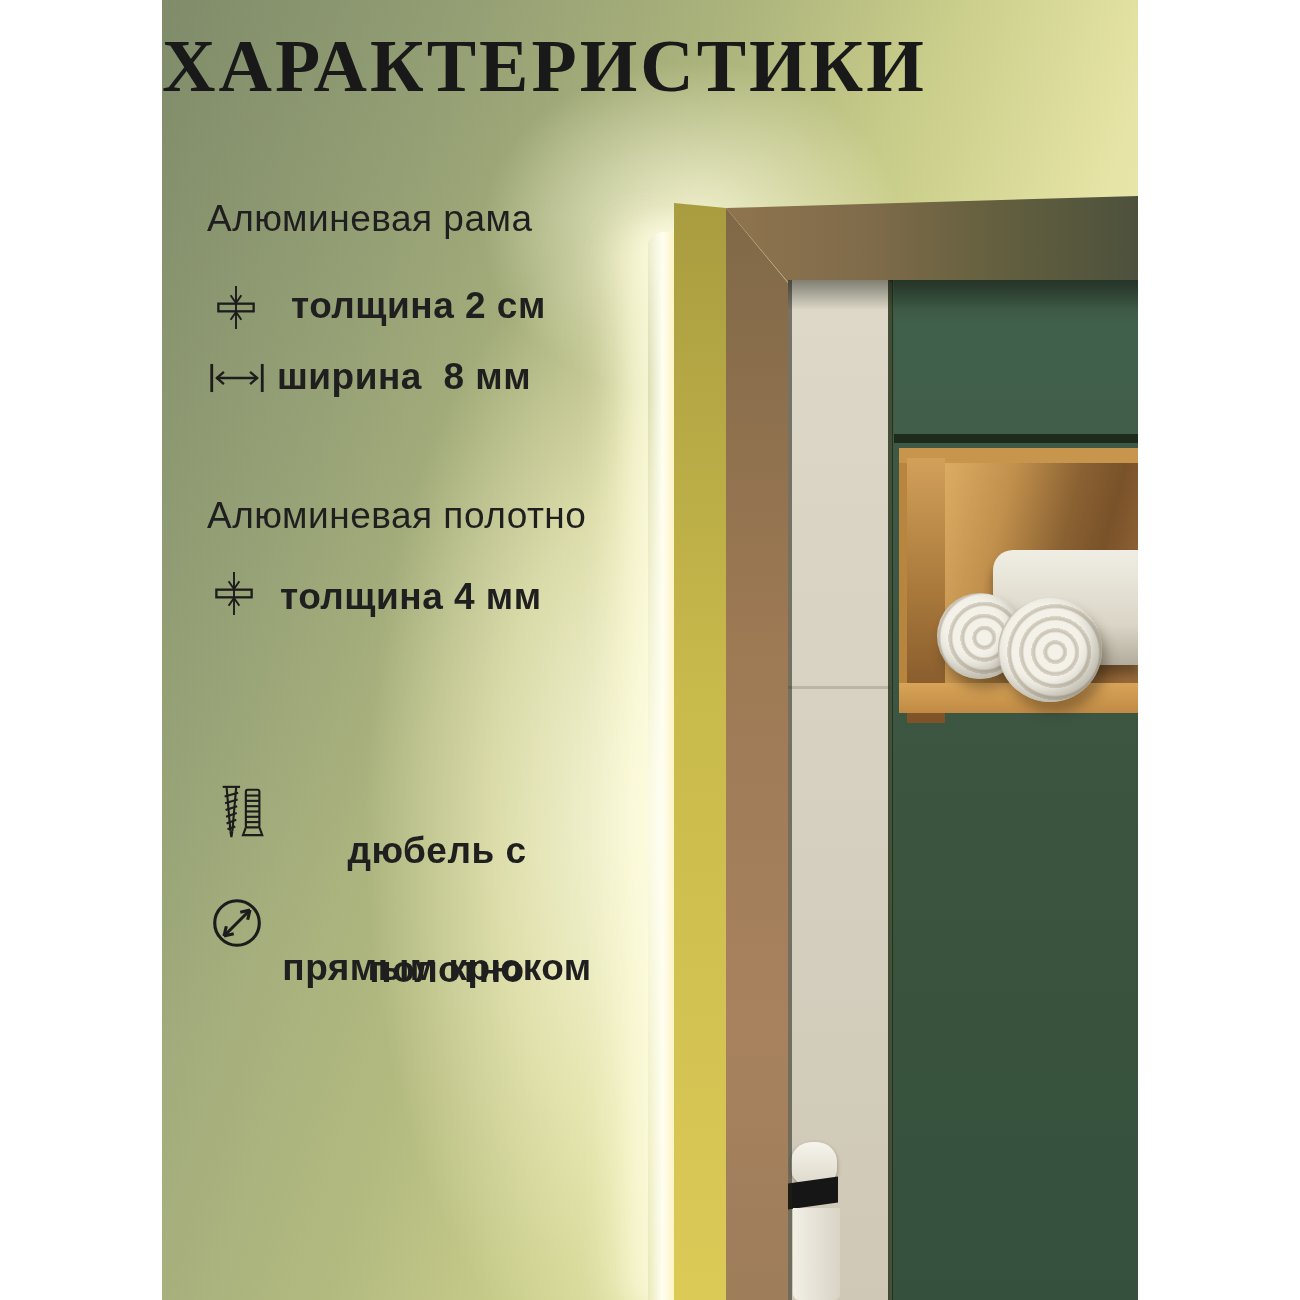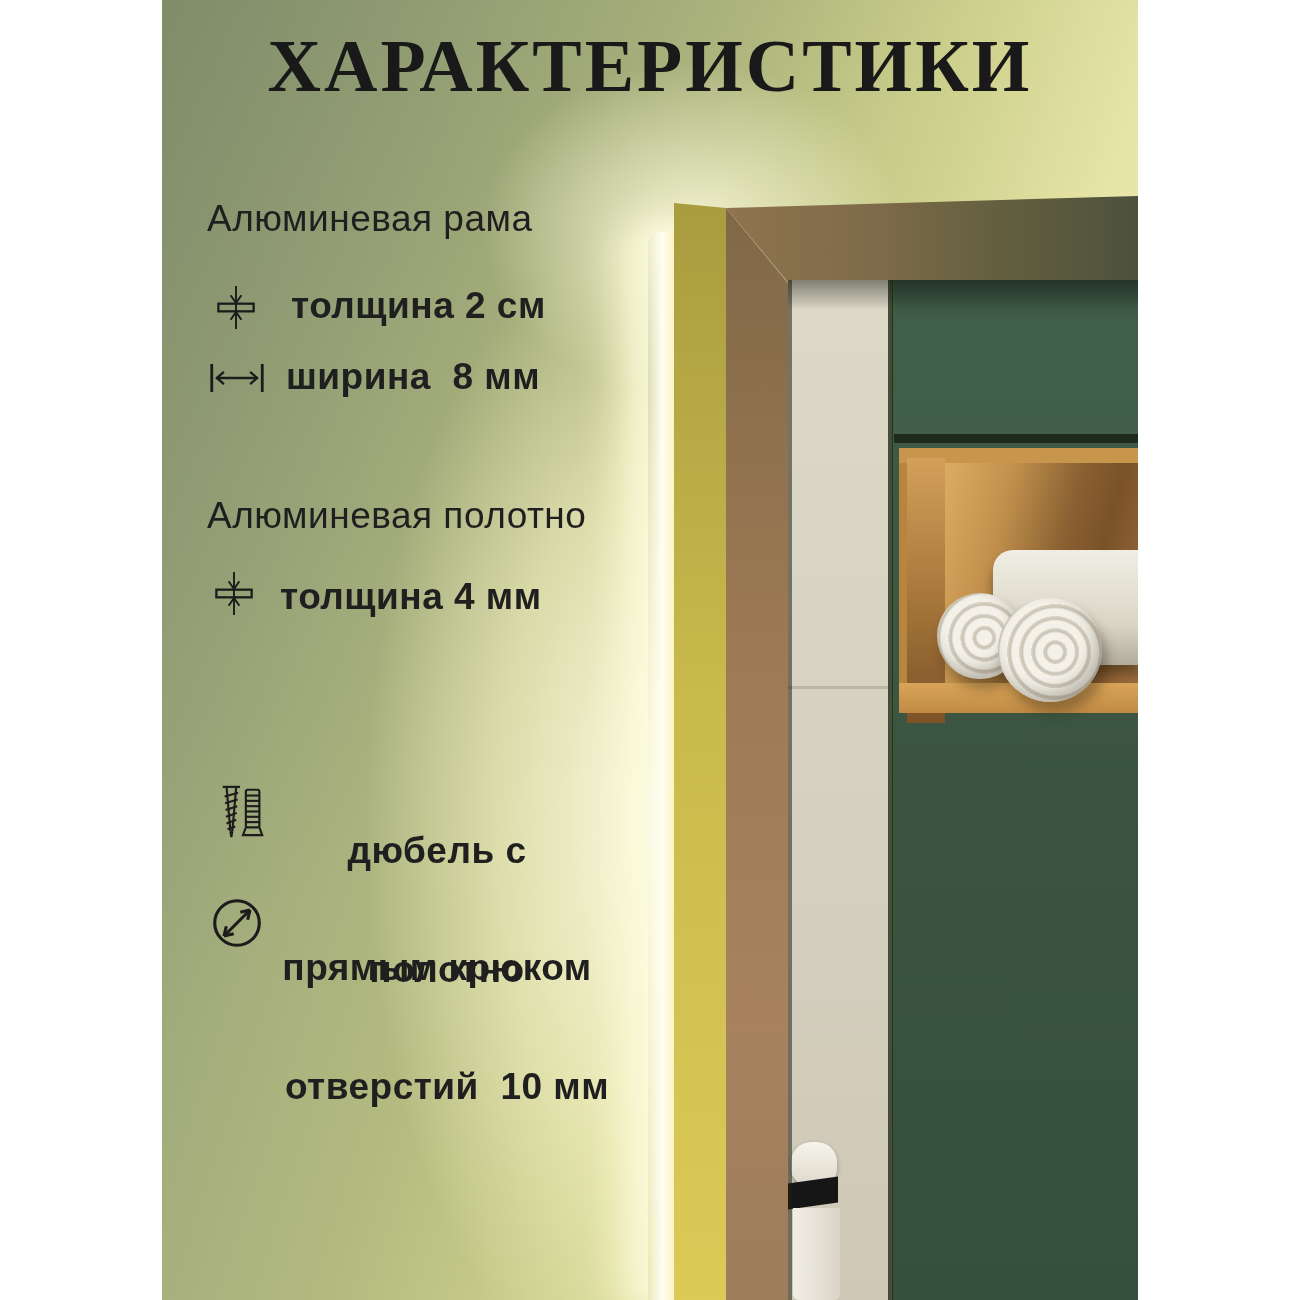--- a/index.html
+++ b/index.html
@@ -55,21 +55,21 @@
   .roll-1{left:38px;top:145px;width:86px;height:86px;}
   .roll-2{left:99px;top:150px;width:104px;height:104px;}
   .paper-roll{position:absolute;left:3px;top:862px;width:46px;height:44px;
     background:linear-gradient(#f6f4ec,#ddd8ca);border-radius:45% 45% 40% 40%;
     box-shadow:0 2px 4px rgba(50,40,20,.4);}
   .holder-bar{position:absolute;left:0;top:900px;width:50px;height:26px;background:#161616;
     transform:skewY(-8deg);}
   .hanging-towel{position:absolute;left:5px;top:928px;width:47px;height:92px;
     background:linear-gradient(to right,#f2efe6,#d9d4c6);border-radius:0 0 6px 6px;}
   
-  .title{position:absolute;top:24px;left:0;width:100%;text-align:center;z-index:5;
+  .title{position:absolute;top:24px;left:0;width:100%;z-index:5;
     font-family:"Liberation Serif",serif;font-weight:700;font-size:74px;line-height:1.15;
     letter-spacing:3px;color:#191919;}
   .spec-heading{position:absolute;left:45px;z-index:5;font-weight:400;font-size:37px;
     letter-spacing:.5px;color:#1f1f1f;white-space:pre;}
   .spec-label{position:absolute;z-index:5;font-weight:700;font-size:37px;
     letter-spacing:.5px;color:#1f1f1f;white-space:pre;}
   .spec-lines{position:absolute;z-index:5;font-weight:700;font-size:37px;line-height:39px;
     letter-spacing:.5px;color:#1f1f1f;text-align:center;width:320px;left:115px;white-space:pre;}
   .icon{position:absolute;z-index:5;}
   .icon svg{display:block;width:100%;height:100%;}
@@ -126,21 +126,21 @@
 
   <div class="icon" style="left:46px;top:361px;width:58px;height:34px">
     <svg viewBox="0 0 62 36" fill="none" stroke="#1c1c1c">
       <line x1="4" y1="3" x2="4" y2="33" stroke-width="3"></line>
       <line x1="58" y1="3" x2="58" y2="33" stroke-width="3"></line>
       <line x1="9" y1="18" x2="53" y2="18" stroke-width="2.5"></line>
       <polyline points="17,11.5 9.5,18 17,24.5" stroke-width="2.5"></polyline>
       <polyline points="45,11.5 52.5,18 45,24.5" stroke-width="2.5"></polyline>
     </svg>
   </div>
-  <div class="spec-label" style="left:124px;top:356px">ширина  8 мм</div>
+  <div class="spec-label" style="left:115px;top:356px">ширина  8 мм</div>
 
   <div class="spec-heading" style="top:495px">Алюминевая полотно</div>
 
   <div class="icon" style="left:49px;top:570px;width:46px;height:47px">
     <svg viewBox="0 0 60 58" fill="none" stroke="#1c1c1c">
       <line x1="30" y1="1" x2="30" y2="57" stroke-width="2.5"></line>
       <rect x="7" y="24" width="46" height="10" stroke-width="3"></rect>
       <line x1="23" y1="13" x2="29.5" y2="22.5" stroke-width="2.5"></line>
       <line x1="37" y1="13" x2="30.5" y2="22.5" stroke-width="2.5"></line>
       <line x1="23" y1="45" x2="29.5" y2="35.5" stroke-width="2.5"></line>
@@ -182,15 +182,14 @@
       <circle cx="28" cy="28" r="24"></circle>
       <line x1="14" y1="42" x2="42" y2="14"></line>
       <line x1="42" y1="14" x2="31.5" y2="16.5"></line>
       <line x1="42" y1="14" x2="39.5" y2="24.5"></line>
       <line x1="14" y1="42" x2="24.5" y2="39.5"></line>
       <line x1="14" y1="42" x2="16.5" y2="31.5"></line>
     </svg>
   </div>
   <div class="spec-lines" style="top:872px;width:340px">
     <div>полотно</div>
-    <div>отверстий  10 мм</div>
   </div>
 </div>
 
 </body></html>

